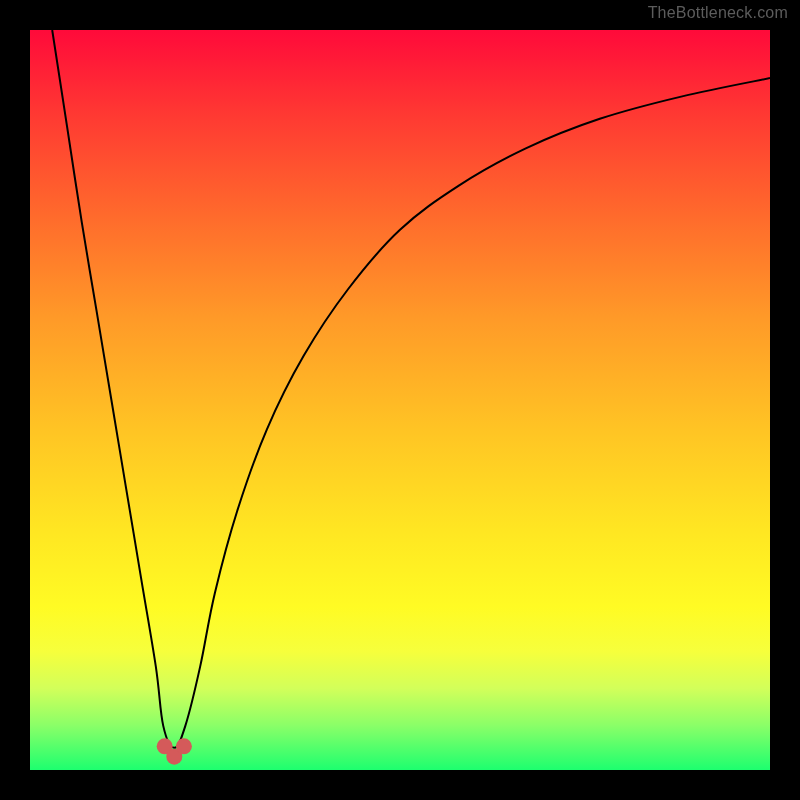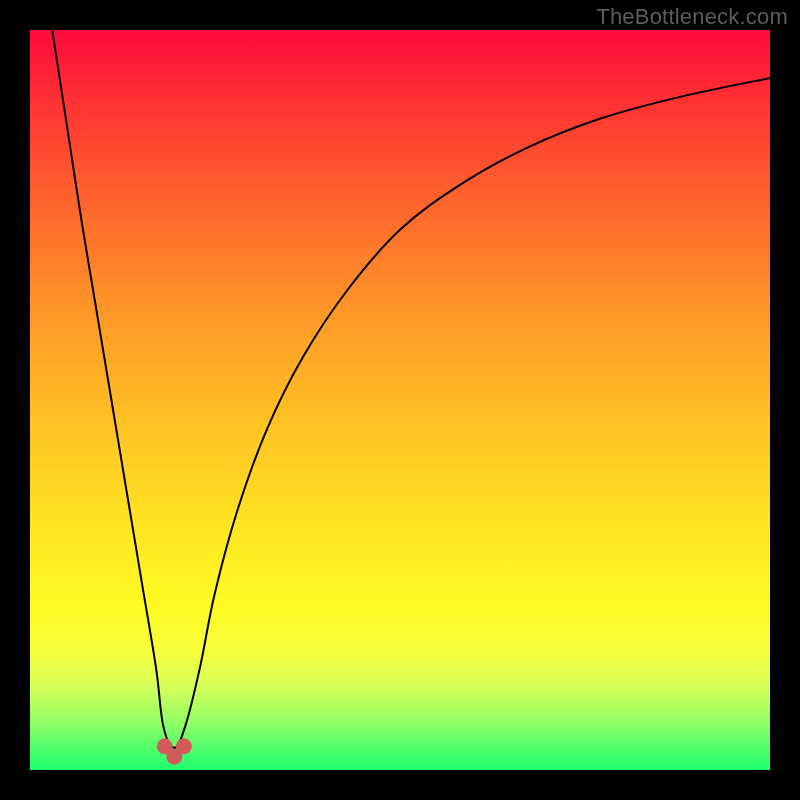--- a/index.html
+++ b/index.html
@@ -36,21 +36,21 @@
       #f6ff3c 84%,
       #d2ff5a 89%,
       #8aff68 94%,
       #1dff6f 100%);
   }
   .watermark {
     position: absolute;
     top: 4px;
     right: 12px;
     color: #5c5c5c;
-    font-size: 22px;
+    font-size: 16px;
     font-weight: 500;
     letter-spacing: 0.2px;
     user-select: none;
   }
   svg.curve {
     position: absolute;
     left: 0;
     top: 0;
     width: 740px;
     height: 740px;

